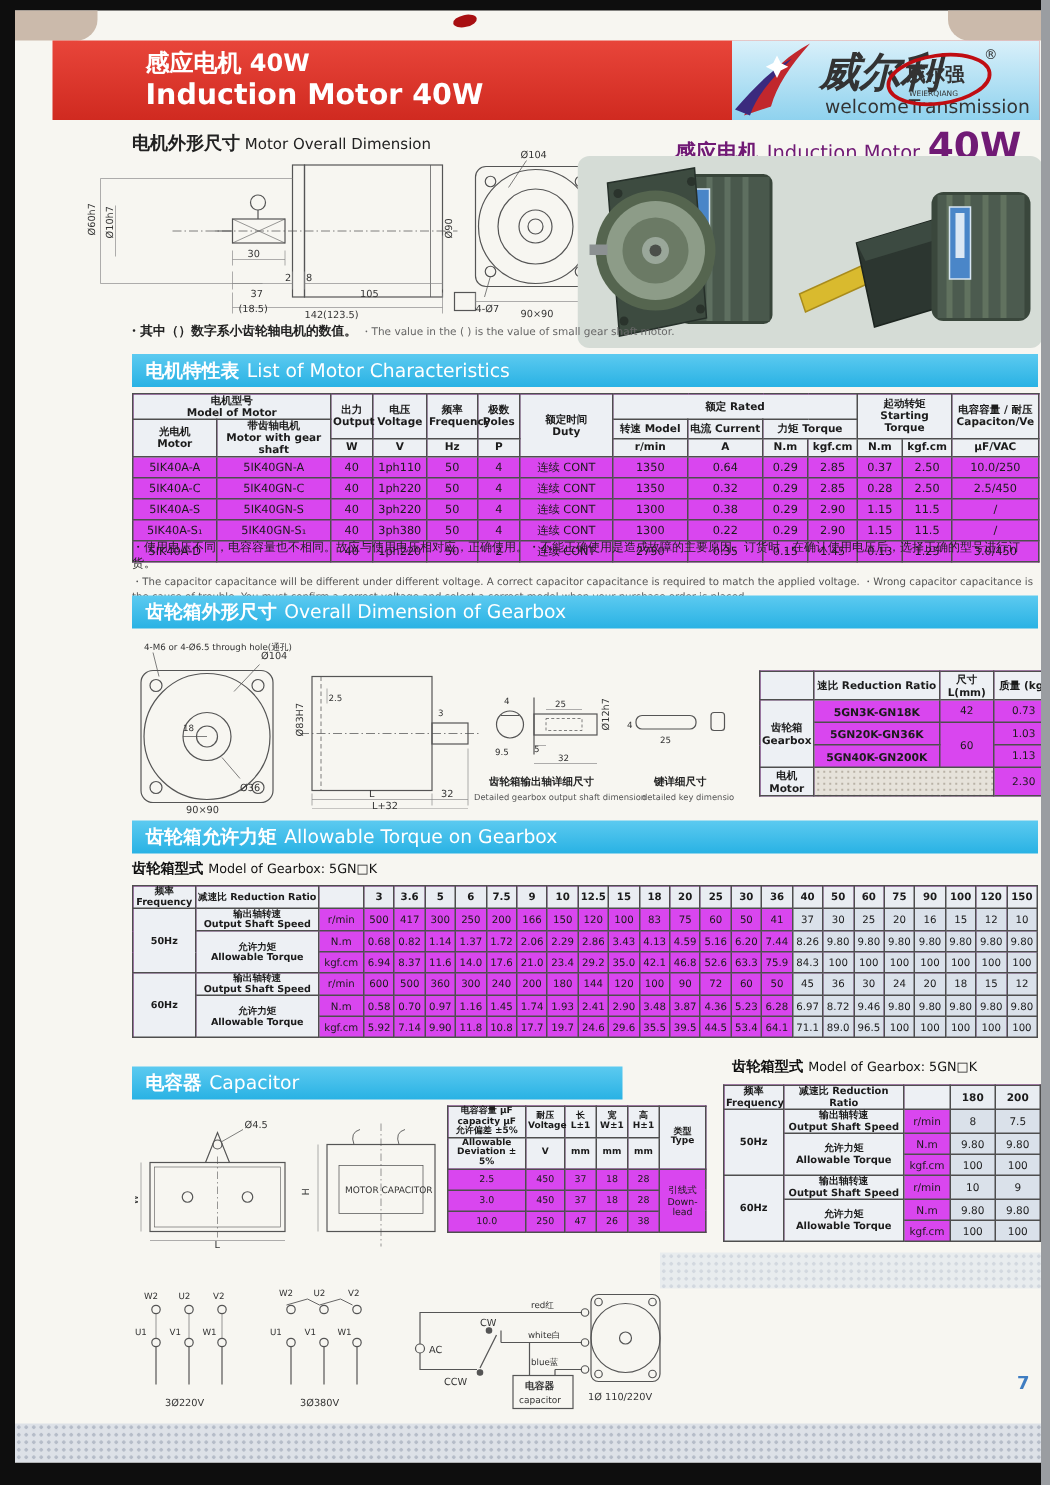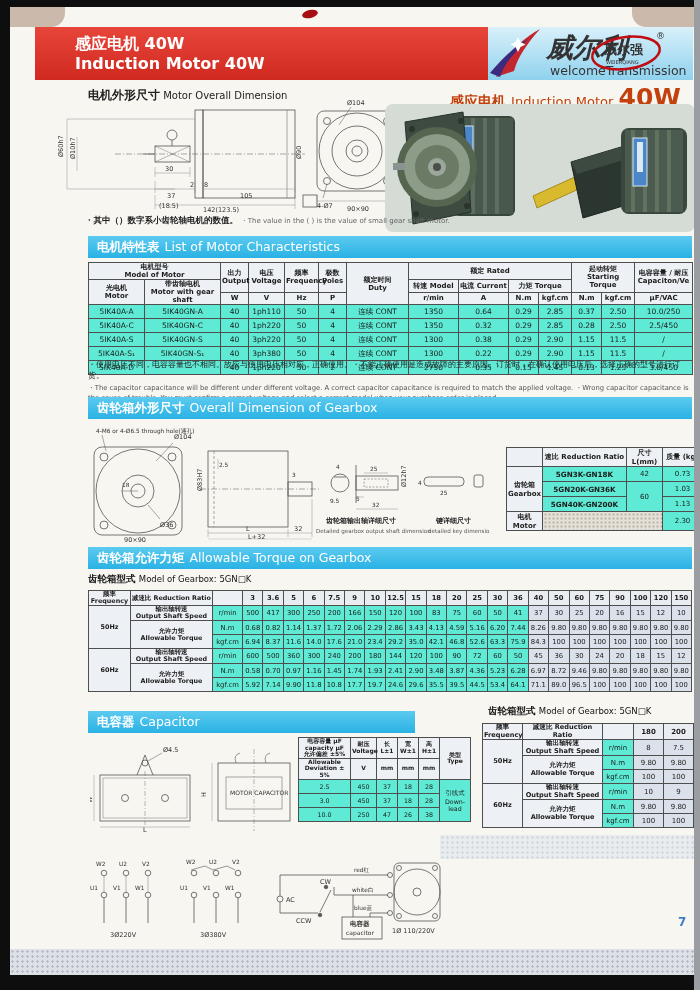--- a/index.html
+++ b/index.html
@@ -4,40 +4,40 @@
 <style>
   html,body{margin:0;padding:0;}
   body{width:700px;height:990px;position:relative;background:#0e0e0e;font-family:"DejaVu Sans",sans-serif;overflow:hidden;}
   .page{position:absolute;left:10px;top:7px;width:684px;height:968px;background:#f7f6f1;}
   .edge-r{position:absolute;right:0;top:0;width:6px;height:990px;background:#9a9da1;}
   .corner{position:absolute;background:#cbbaab;height:20px;}
   .speck{position:absolute;background:#a80f12;border-radius:50%;}
 
   
   .banner{position:absolute;left:25px;top:20px;width:658px;height:53px;background:linear-gradient(180deg,#e8453a,#d02a20);display:flex;align-items:center;}
-  .banner .titles{padding-left:40px;color:#fff;line-height:1.25;}
+  .banner .titles{padding-left:62px;color:#fff;line-height:1.25;}
   .t-zh{font-size:16px;font-weight:bold;}
-  .t-en{font-size:16px;font-weight:bold;}
+  .t-en{font-size:19px;font-weight:bold;}
   .logo{position:absolute;right:0;top:0;width:205px;height:53px;background:linear-gradient(180deg,#d9f0fa,#8fd2ee);overflow:hidden;}
 
   
   .bar{position:absolute;height:22px;background:linear-gradient(180deg,#5ccaf0,#29b2e4);color:#fff;font-size:12.5px;line-height:22px;padding-left:9px;box-sizing:border-box;}
   .bar b{font-weight:bold;margin-right:5px;}
 
   .h-left{position:absolute;left:78px;top:80px;font-size:10px;color:#222;}
   .h-left b{font-size:12px;}
-  .h-right{position:absolute;left:440px;top:76px;color:#c2410c;white-space:nowrap;}
+  .h-right{position:absolute;left:440px;top:76px;color:#701a75;white-space:nowrap;}
   .h-right .zh{font-size:14px;font-weight:bold;}
   .h-right .en{font-size:13px;}
   .h-right .pw{font-size:25px;font-weight:bold;}
 
   .note1{position:absolute;left:75px;top:208px;width:600px;font-size:8.5px;color:#222;}
   .note1 .en{color:#666;font-size:7px;font-weight:normal;}
 
-  table{border-collapse:collapse;background:#5eead4;}
+  table{border-collapse:collapse;background:#d946ef;}
   .t th,.t td{border:1px solid #4e4e4e;text-align:center;padding:0 1px;color:#1b1b1b;vertical-align:middle;}
   .t th{background:#edf0f4;font-weight:bold;}
   .pre{white-space:pre-line;}
   .shade{background:#dae1ea;}
   tr.hd td{background:#e9edf2;font-weight:bold;}
   .dots{background-color:#e6e2da;background-image:radial-gradient(#b9b2a6 25%,transparent 26%);background-size:4px 4px;}
 
   .ct{position:absolute;left:78px;top:255px;width:604px;font-size:7.5px;table-layout:fixed;}
   .ct th{font-size:7px;line-height:1.15;}
   .ct td{height:13px;}

